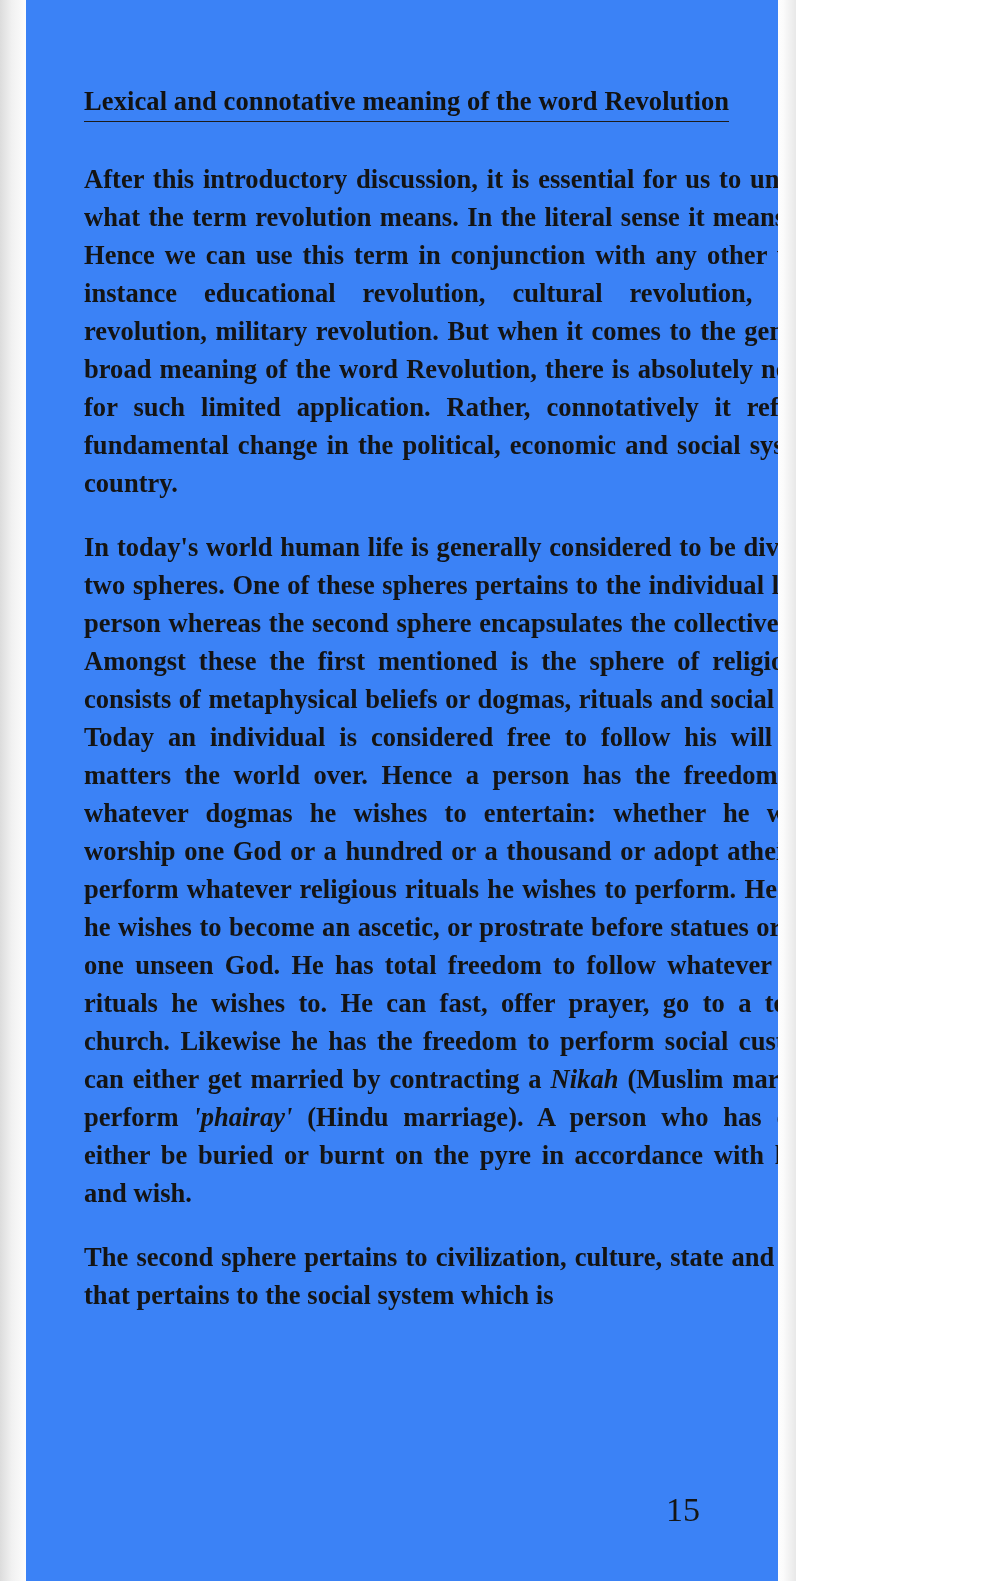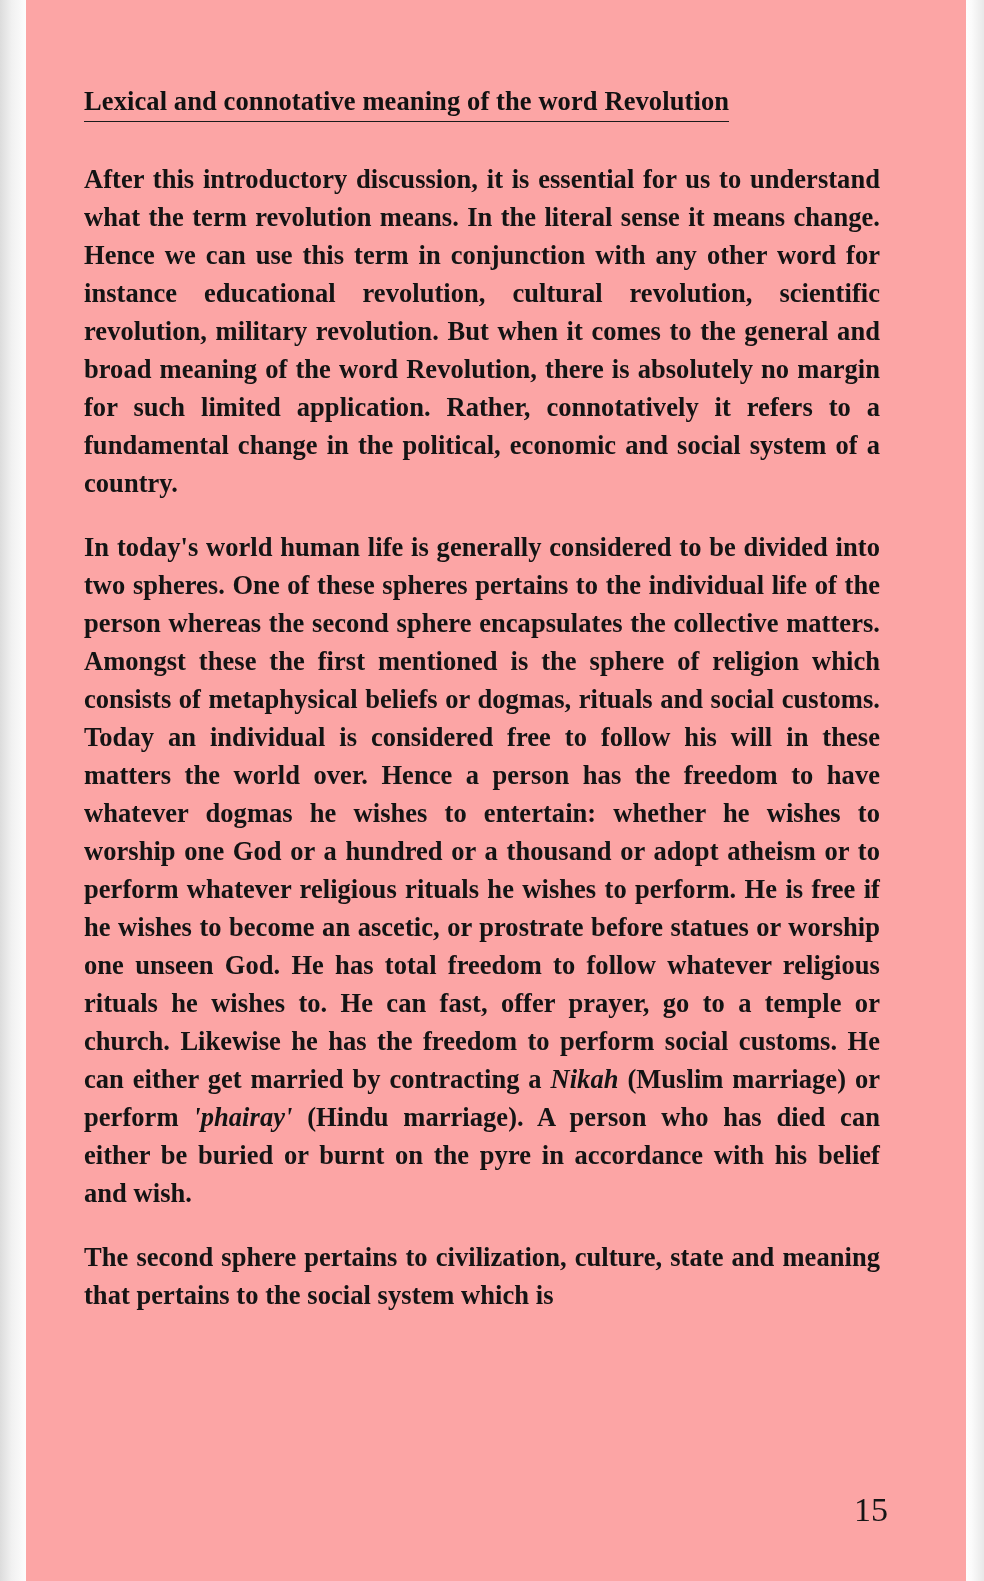--- a/index.html
+++ b/index.html
@@ -5,23 +5,23 @@
   html, body {
     margin: 0;
     padding: 0;
     background: #ffffff;
   }
   body {
     font-family: "Liberation Serif", serif;
   }
   .page {
     position: relative;
-    width: 984px;
+    width: 796px;
     height: 1581px;
-    background: #fca5a5;
+    background: #3b82f6;
     overflow: hidden;
   }
   
   .page::before {
     content: "";
     position: absolute;
     left: 0; top: 0; bottom: 0;
     width: 26px;
     background: linear-gradient(to right, #dcdcdc 0%, #f1f1f1 45%, #fdfdfd 100%);
     pointer-events: none;

